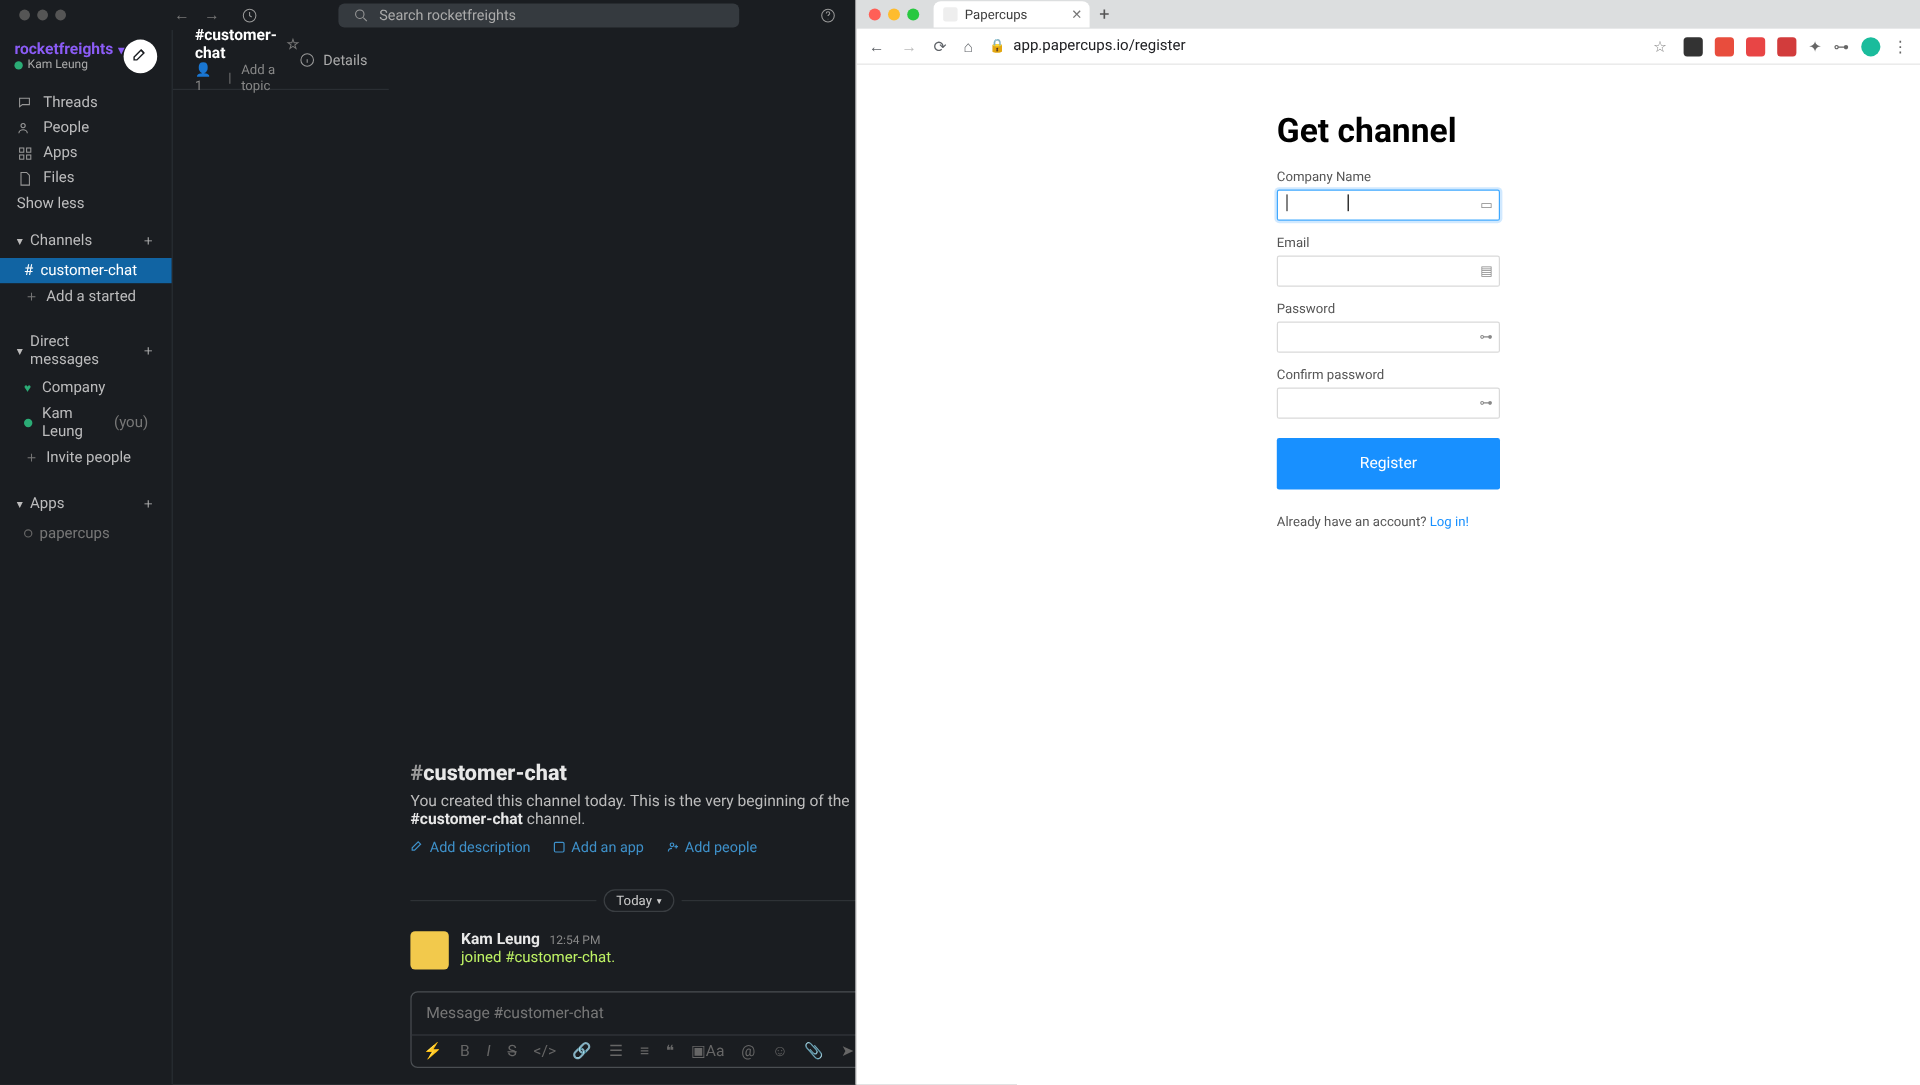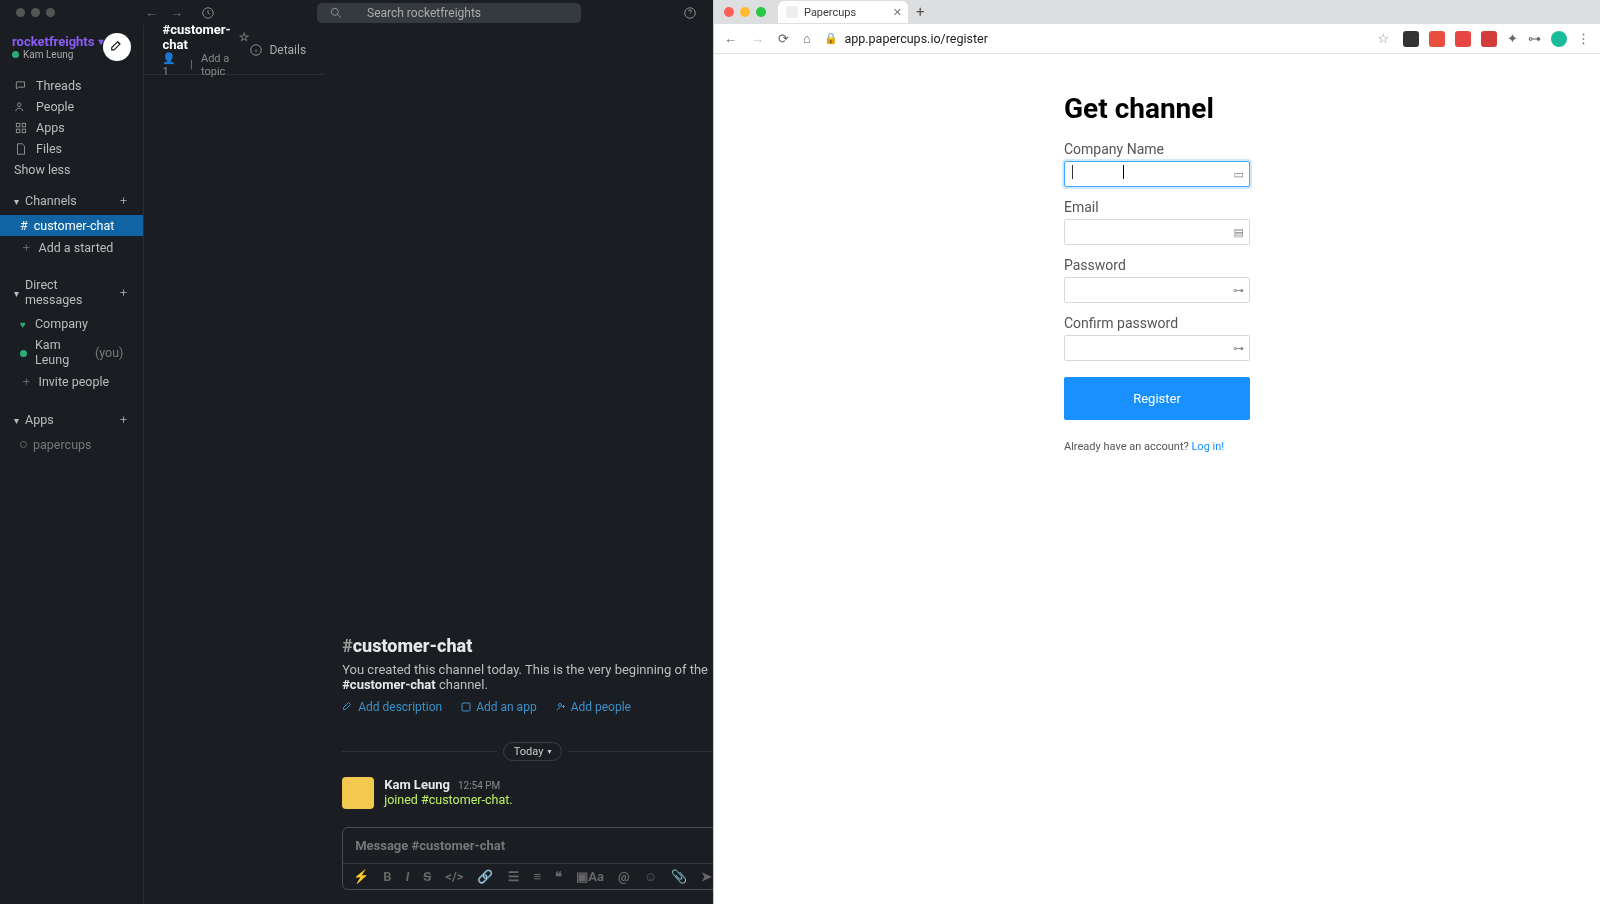--- a/index.html
+++ b/index.html
@@ -5,21 +5,21 @@
   * { margin:0; padding:0; box-sizing:border-box; font-family:-apple-system,BlinkMacSystemFont,"Segoe UI",Roboto,Helvetica,Arial,sans-serif; }
   body { width:1600px; height:904px; display:flex; background:#1a1d21; overflow:hidden; }
   
   .slack { width:713px; height:904px; background:#1a1d21; color:#d1d2d3; display:flex; flex-direction:column; font-size:13px; }
   .slack-top { height:25px; display:flex; align-items:center; padding:0 16px; gap:10px; color:#888; }
   .dots { display:flex; gap:6px; }
   .dot { width:9px; height:9px; border-radius:50%; background:#555; }
   .nav-arrows { display:flex; gap:12px; margin-left:80px; color:#777; }
   .clock-icon { color:#888; margin-left:8px;}
   .search-wrap { flex:1; display:flex; justify-content:center;}
-  .slack-search { background:#353a3f; border:none; border-radius:5px; padding:3px 12px; width:264px; color:#aaa; font-size:12px; display:flex; align-items:center; gap:24px;}
+  .slack-search { background:#353a3f; border:none; border-radius:5px; padding:3px 12px; width:334px; color:#aaa; font-size:12px; display:flex; align-items:center; gap:8px;}
   .help-icon { color:#888; }
   .slack-body { flex:1; display:flex; }
   .sidebar { width:156px; background:#1a1d21; border-right:1px solid #2a2e33; display:flex; flex-direction:column; }
   .ws-header { padding:8px 12px; display:flex; align-items:center; justify-content:space-between;}
   .ws-name { font-weight:700; color:#8b5cf6; font-size:13px; display:flex; align-items:center; gap:4px;}
   .ws-user { font-size:10px; color:#aaa; display:flex; align-items:center; gap:4px;}
   .ws-user::before { content:""; width:7px; height:7px; background:#2bac76; border-radius:50%; display:inline-block;}
   .compose { width:28px; height:28px; border-radius:50%; background:#fff; color:#1a1d21; display:flex; align-items:center; justify-content:center;}
   .side-list { padding:6px 0; }
   .side-item { padding:3px 14px; font-size:12.5px; color:#bcbcbd; display:flex; align-items:center; gap:8px; cursor:pointer; }
@@ -48,21 +48,21 @@
   .divider { display:flex; align-items:center; justify-content:center; margin:16px 0;}
   .divider-line{ flex:1; height:1px; background:#2e3236;}
   .divider-pill{ border:1px solid #3a3e42; border-radius:12px; padding:2px 10px; font-size:11px; color:#ccc; margin:0 6px; display:flex; align-items:center; gap:4px;}
   .msg { display:flex; gap:10px; margin-bottom:18px;}
   .avatar { width:32px; height:32px; background:#f2c94c; border-radius:4px;}
   .msg-body { }
   .msg-head { display:flex; align-items:baseline; gap:8px;}
   .msg-name { font-weight:700; color:#e8e8e8; font-size:13px;}
   .msg-time { font-size:10px; color:#888;}
   .msg-text { font-size:12.5px; color:#bef264;}
-  .composer { border:1px solid #4a4e52; border-radius:6px; margin:0 0 14px 0;font-weight:bold; }
+  .composer { border:1px solid #4a4e52; border-radius:6px; margin:0 0 14px 0; }
   .composer-input { padding:10px 12px; color:#777; font-size:13px;}
   .composer-toolbar { display:flex; justify-content:space-between; padding:5px 10px; border-top:1px solid #34383c;}
   .tb-left,.tb-right{ display:flex; gap:14px; color:#666; font-size:13px; align-items:center;}
   .tb-left span,.tb-right span{cursor:pointer;}
   
   .browser { flex:1; background:#fff; display:flex; flex-direction:column; border-left:1px solid #ccc;}
   .title-bar { height:24px; background:#dcdedf; display:flex; align-items:center; padding:0 10px 0 10px; gap:0;}
   .mac-dots{ display:flex; gap:6px; margin-right:12px;}
   .mdot{ width:10px; height:10px; border-radius:50%;}
   .md-r{background:#ff5f57;} .md-y{background:#febc2e;} .md-g{background:#28c840;}
@@ -73,21 +73,21 @@
   .addr-bar{ height:30px; background:#fff; border-bottom:1px solid #e1e1e1; display:flex; align-items:center; padding:0 10px; gap:14px; color:#5f6368; font-size:13px;}
   .addr-nav{ display:flex; gap:14px; color:#5f6368;}
   .addr-nav span{cursor:pointer;}
   .url-box{ flex:1; display:flex; align-items:center; gap:6px; font-size:12.5px; color:#202124;}
   .lock{ font-size:11px; color:#5f6368;}
   .ext-icons{ display:flex; gap:10px; align-items:center;}
   .ext{ width:16px; height:16px; border-radius:3px;}
   .page { flex:1; background:#fff; display:flex; justify-content:center; padding-top:38px;}
   .form-wrap { width:186px;}
   h1.page-title{ font-size:28px; font-weight:700; color:#000; margin-bottom:16px; white-space:nowrap;}
-  .field-label{ font-size:14px; color:#555; margin-bottom:4px; display:block;}
+  .field-label{ font-size:11px; color:#555; margin-bottom:4px; display:block;}
   .field-row{ margin-bottom:12px;}
   .text-input{ width:100%; height:26px; border:1px solid #d9d9d9; border-radius:2px; padding:0 24px 0 6px; font-size:12px; position:relative;}
   .text-input.focused{ border-color:#40a9ff; box-shadow:0 0 0 2px rgba(24,144,255,.2);}
   .input-wrap{ position:relative;}
   .suffix{ position:absolute; right:6px; top:50%; transform:translateY(-50%); font-size:11px; color:#888;}
   .register-btn{ width:100%; height:43px; background:#1890ff; color:#fff; border:none; border-radius:2px; font-size:13px; cursor:pointer; margin-top:4px;}
   .login-line{ font-size:11px; color:#555; margin-top:20px;}
   .login-link{ color:#1890ff; cursor:pointer;}
   .text-cursor{ position:absolute; left:59px; top:4px; width:1px; height:14px; background:#000;}
   .cursor-caret{ position:absolute; left:8px; top:4px; width:1px; height:14px; background:#333;}

